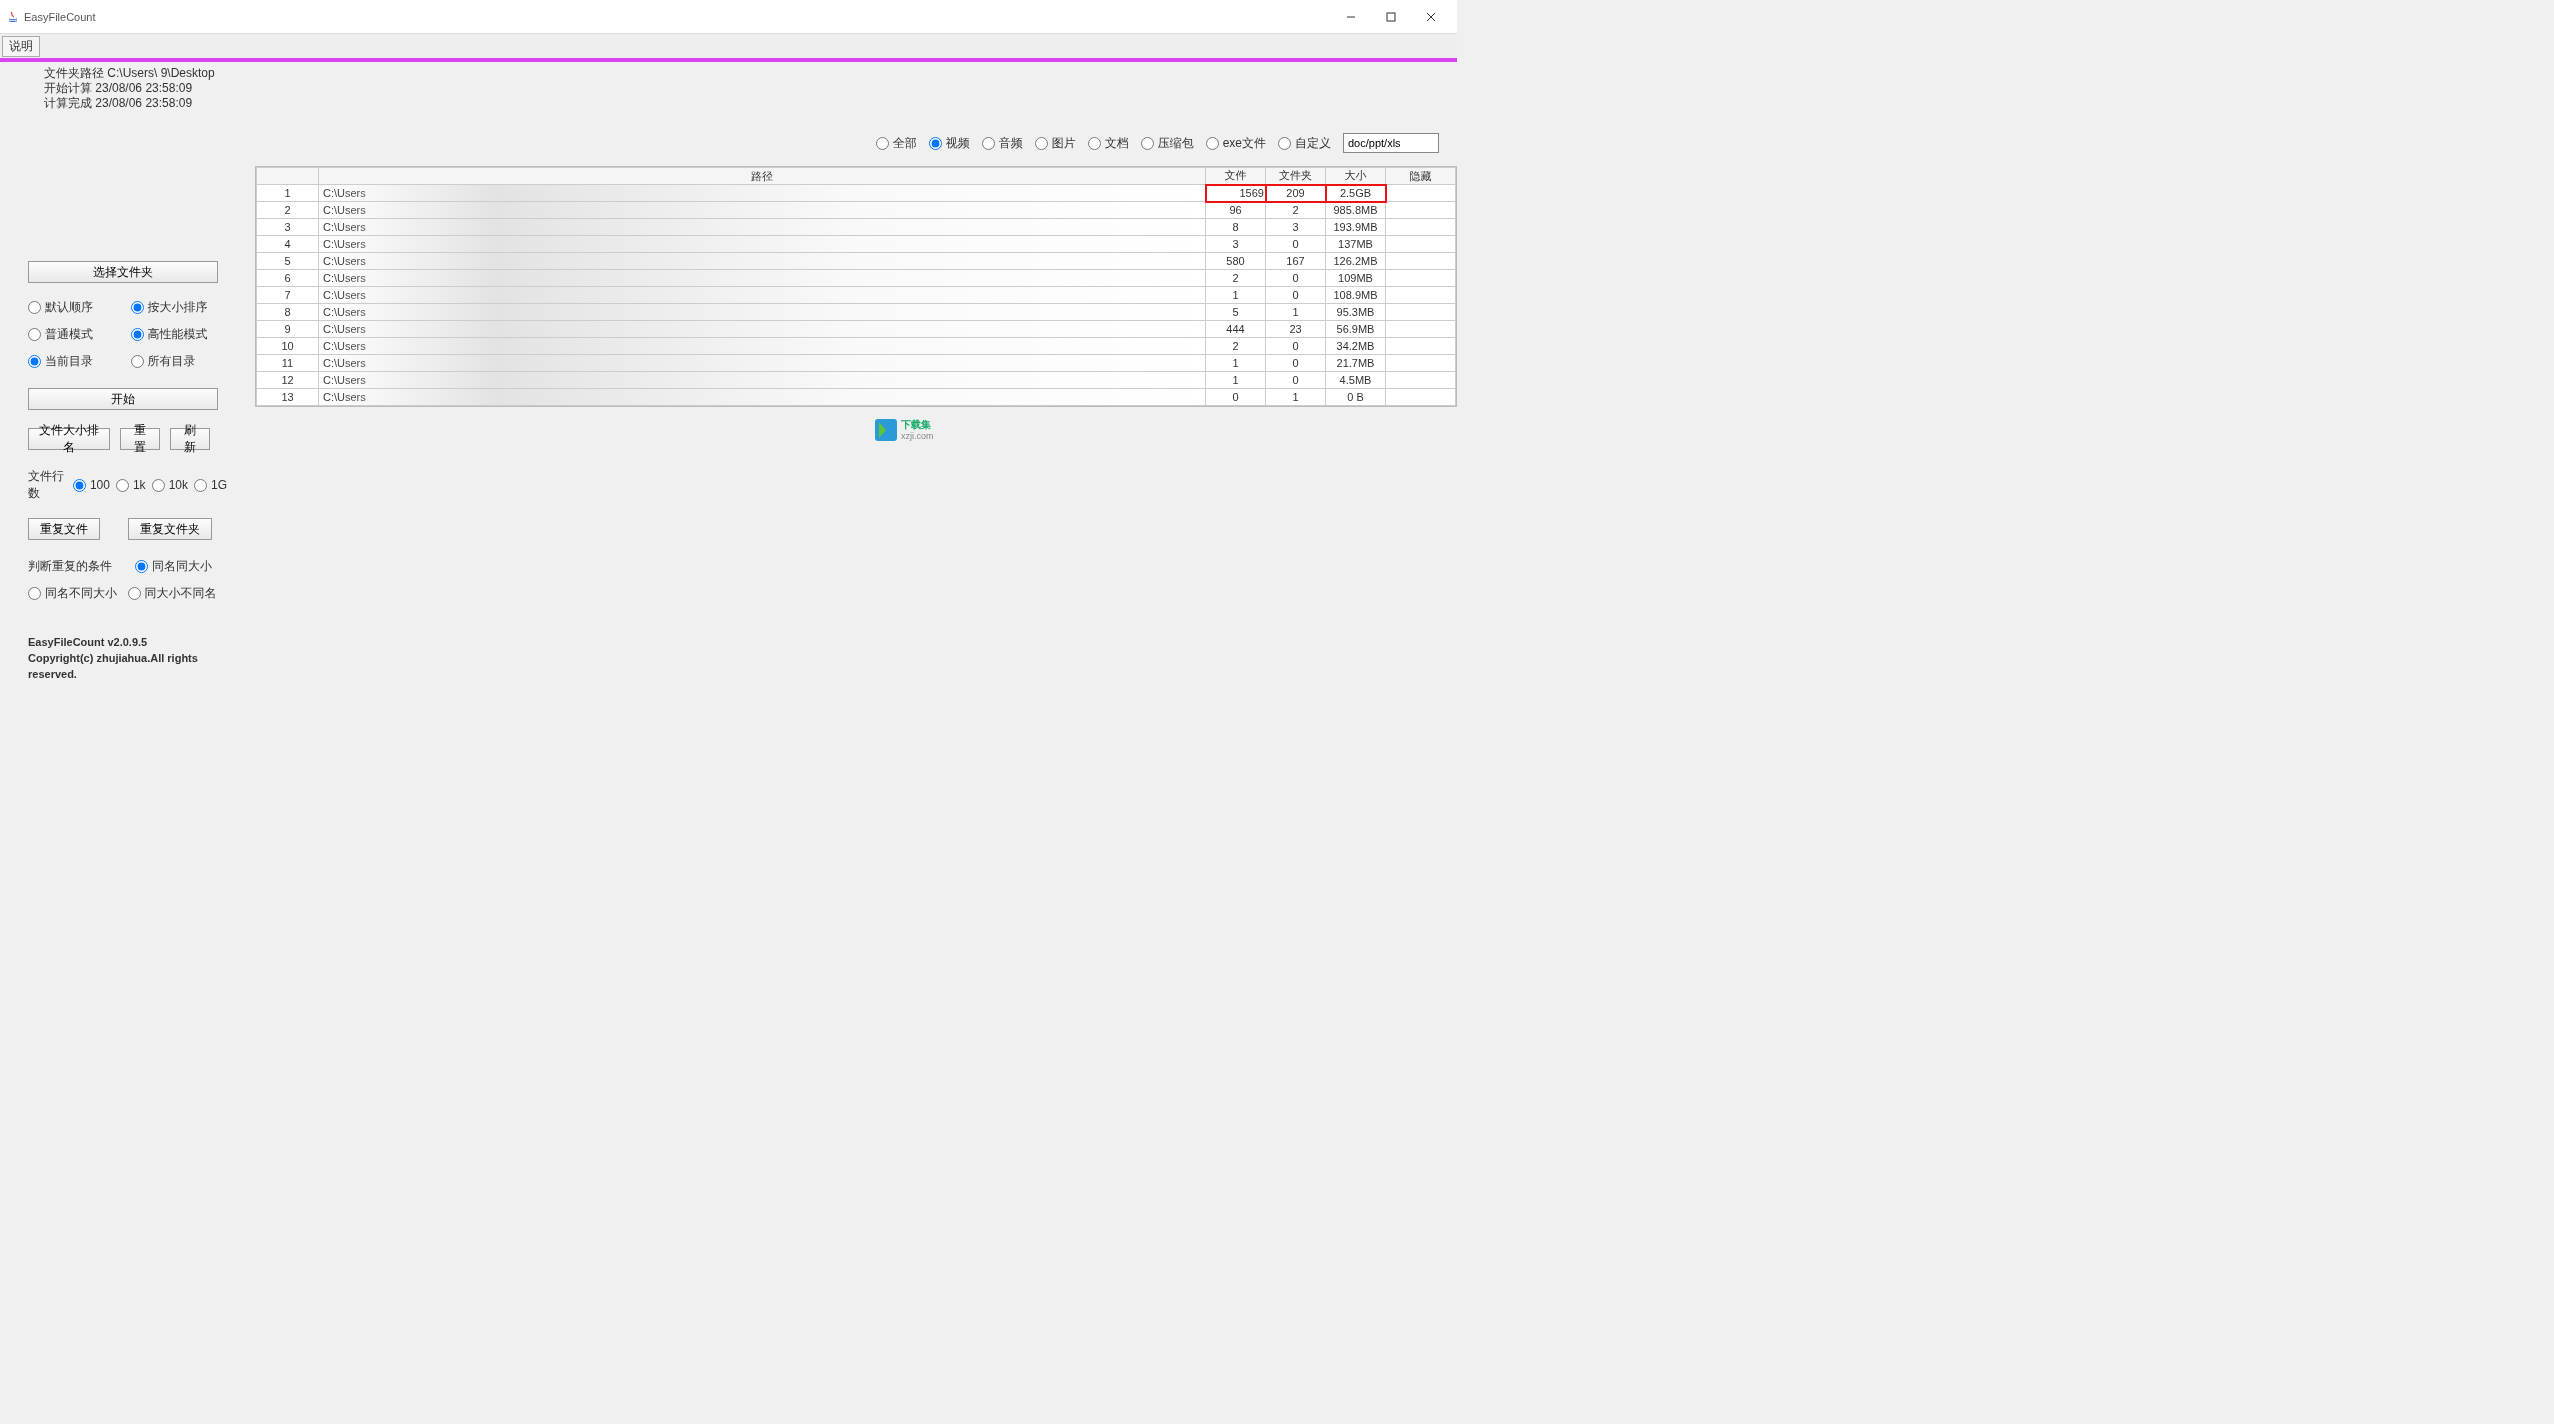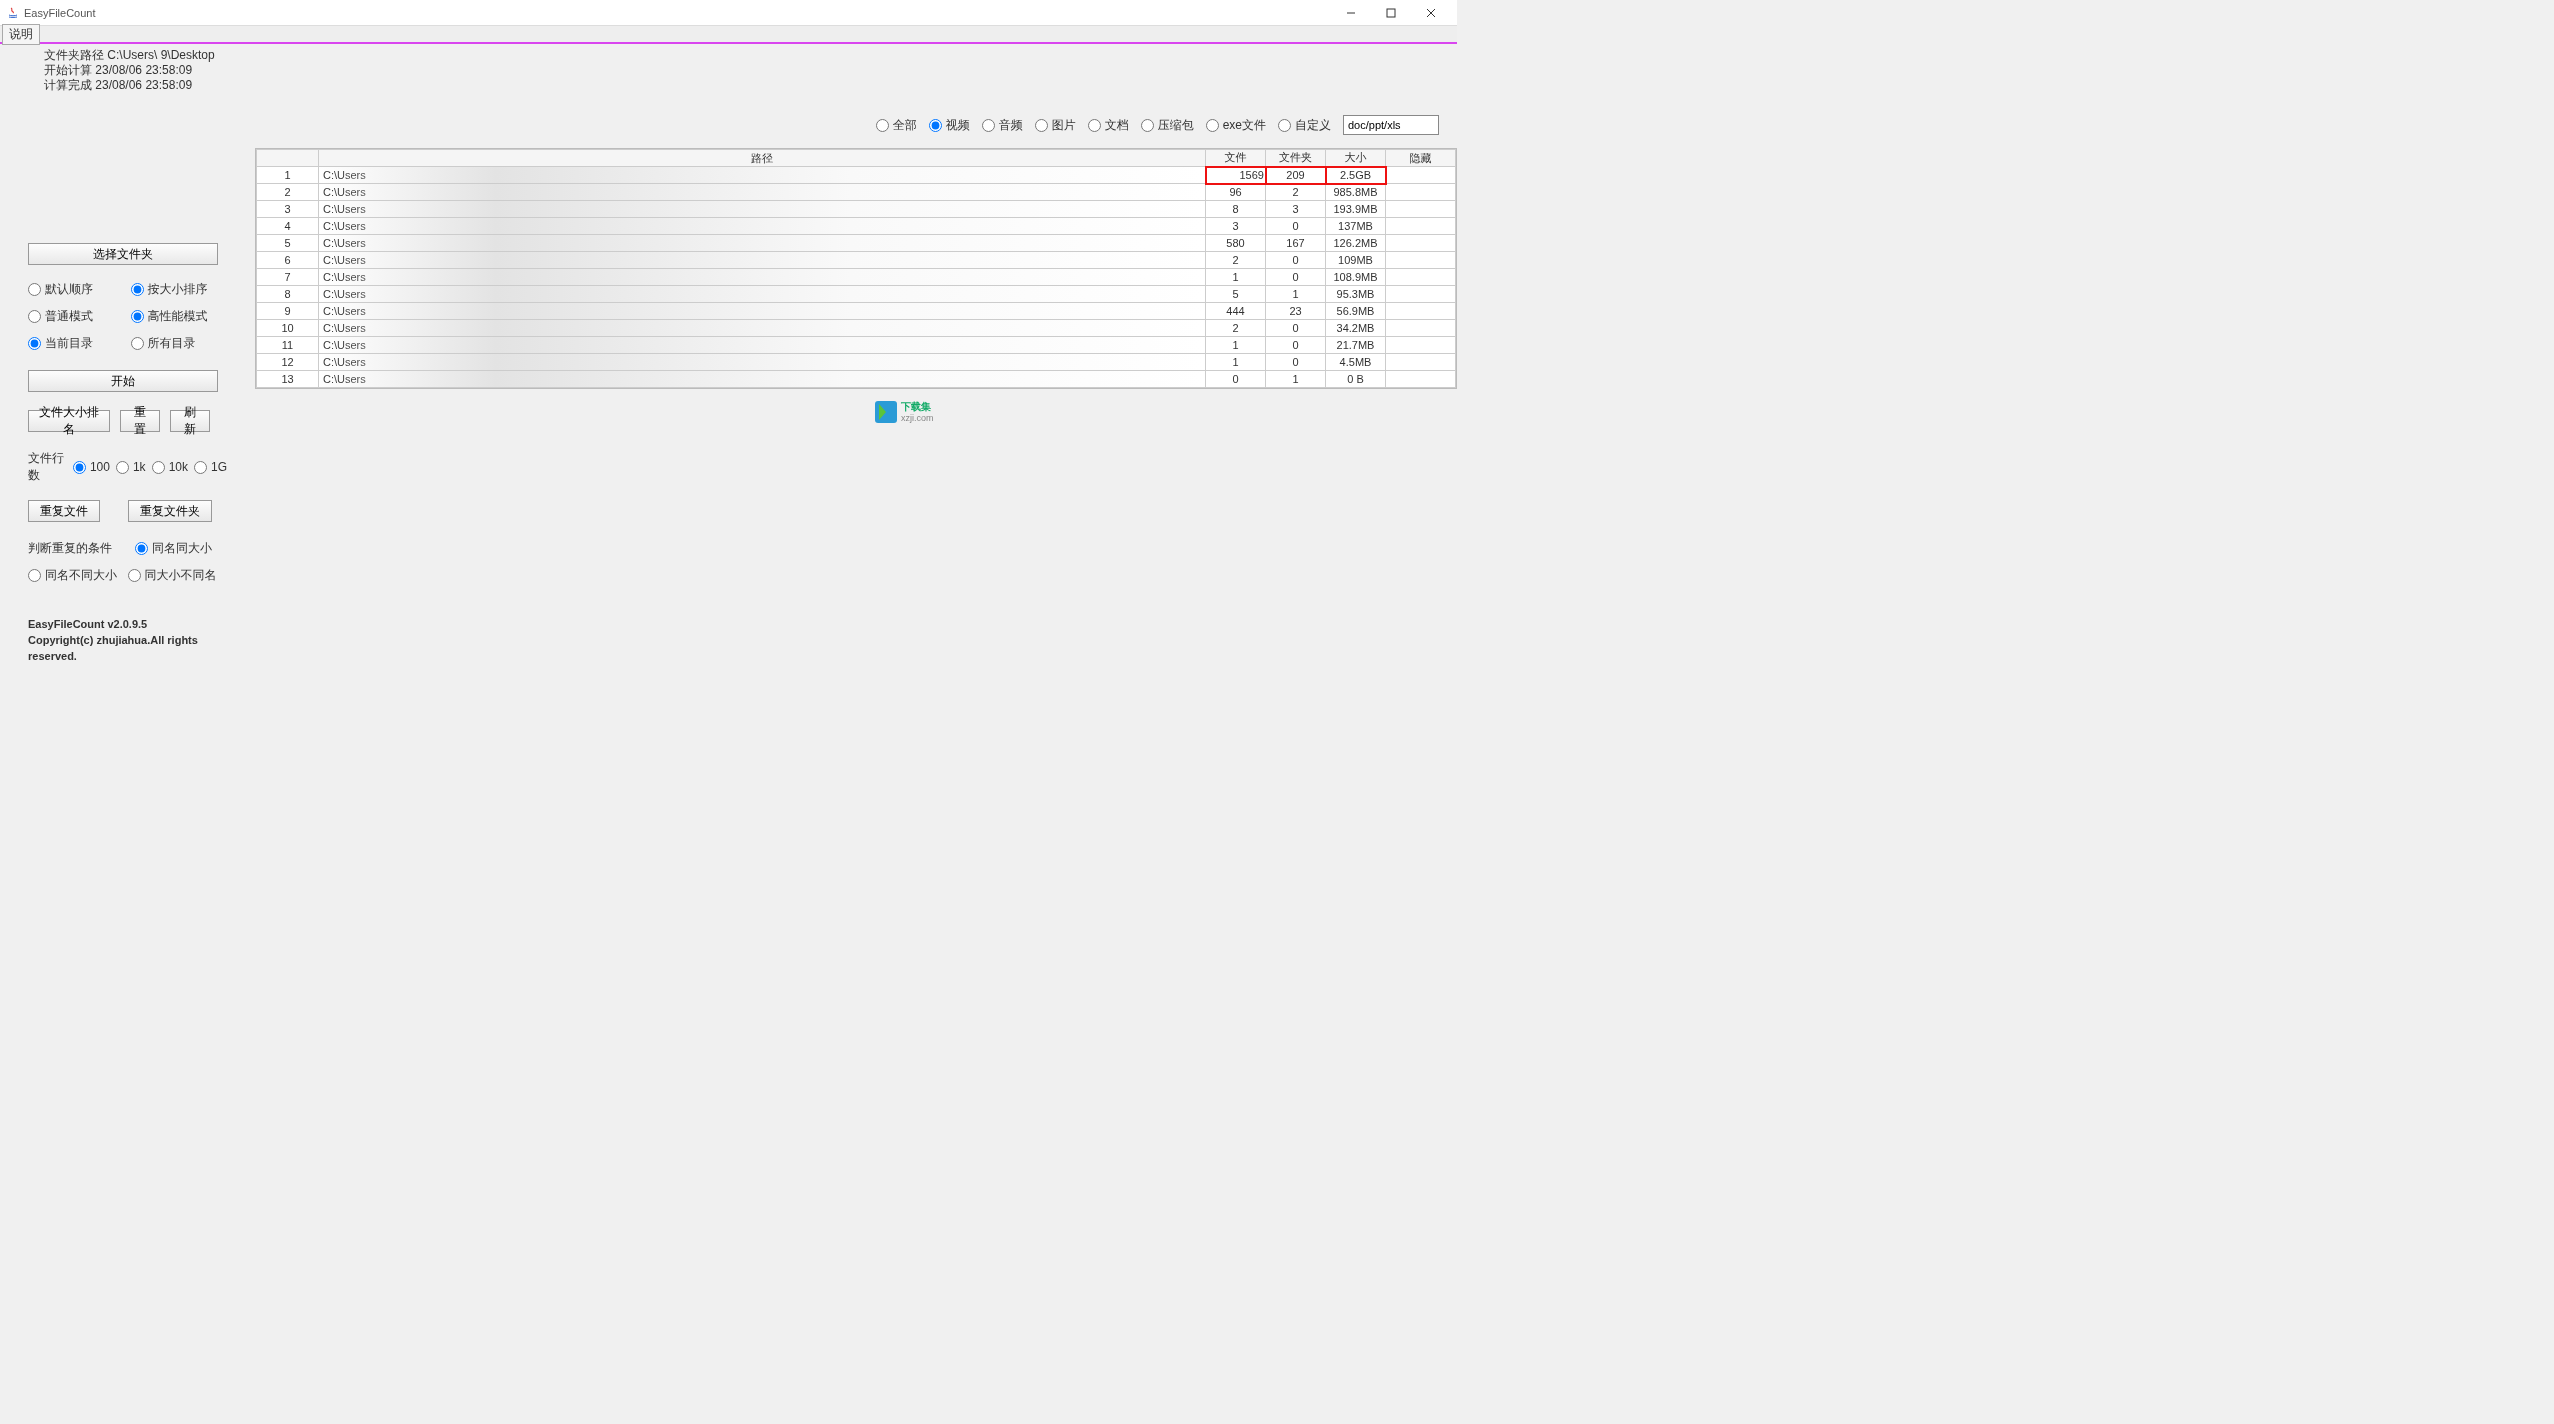--- a/index.html
+++ b/index.html
@@ -7,21 +7,21 @@
   font-family: "Microsoft YaHei", "SimSun", Arial, sans-serif;
   font-size: 12px;
   background: #f0f0f0;
   color: #333;
   width: 1457px;
   height: 813px;
   overflow: hidden;
   position: relative;
 }
 .titlebar {
-  height: 26px;
+  height: 34px;
   background: #fff;
   border-bottom: 1px solid #ddd;
   display: flex;
   align-items: center;
   padding: 0 6px;
 }
 .titlebar .app-icon {
   width: 14px; height: 14px;
   margin-right: 4px;
   display: inline-flex;
@@ -33,23 +33,23 @@
   margin-left: auto;
   display: flex;
   gap: 0;
 }
 .win-btn {
   width: 40px; height: 22px;
   display: flex; align-items: center; justify-content: center;
   color: #555;
 }
 .menubar {
-  height: 18px;
+  height: 28px;
   background: #eee;
-  border-bottom: 2px solid #d946ef;
+  border-bottom: 4px solid #d946ef;
   display: flex;
   align-items: center;
 }
 .menubar .menu-item {
   padding: 1px 6px;
   border: 1px solid #aaa;
   background: #f5f5f5;
   font-size: 12px;
   margin-left: 2px;
 }

